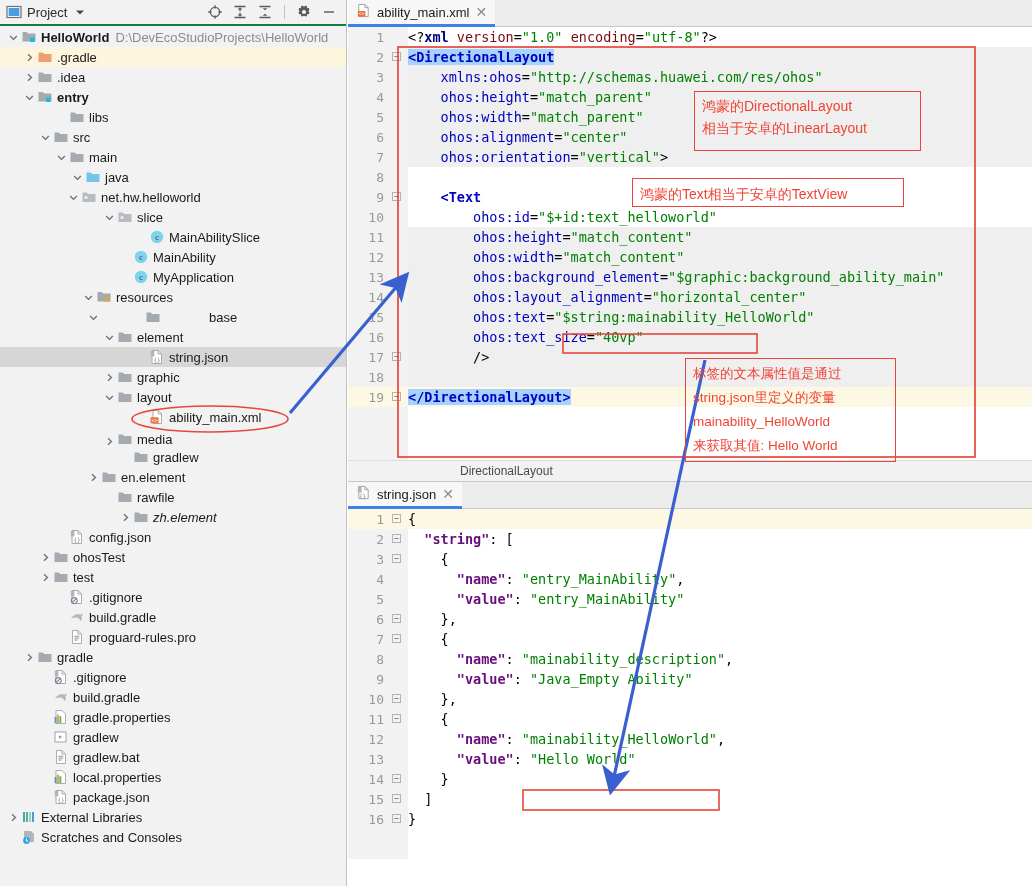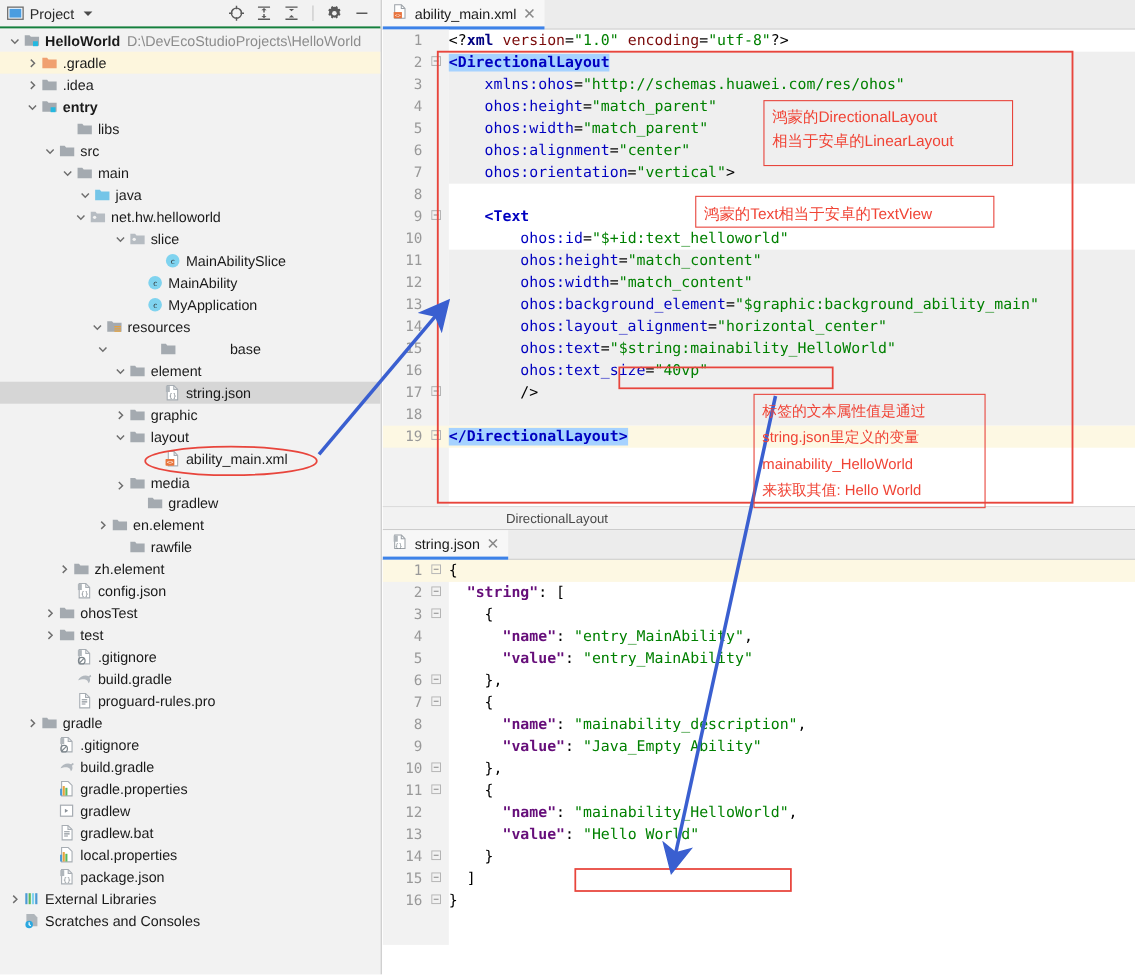--- a/index.html
+++ b/index.html
@@ -464,21 +464,21 @@
             </svg></span>
           <span class="tlabel">en.element</span>
         </div>
         <div class="trow" style="padding-left: 104px;">
           <span class="twist"></span>
           <span class="ticon"><svg width="16" height="16" viewBox="0 0 16 16">
               <path d="M1.5 3.5h4.3l1.3 1.5h7.4v8H1.5z" fill="#a4aab0"></path>
             </svg></span>
           <span class="tlabel">rawfile</span>
         </div>
-        <div class="trow" style="padding-left: 53px;">
+        <div class="trow" style="padding-left: 120px; font-style: italic;">
           <span class="twist">
             <svg width="11" height="11" viewBox="0 0 11 11">
               <path d="M4 2.2 L7.4 5.5 L4 8.8" fill="none" stroke="#6e6e6e" stroke-width="1.3"></path>
             </svg>
           </span>
           <span class="ticon"><svg width="16" height="16" viewBox="0 0 16 16">
               <path d="M1.5 3.5h4.3l1.3 1.5h7.4v8H1.5z" fill="#a4aab0"></path>
             </svg></span>
           <span class="tlabel">zh.element</span>
         </div>

